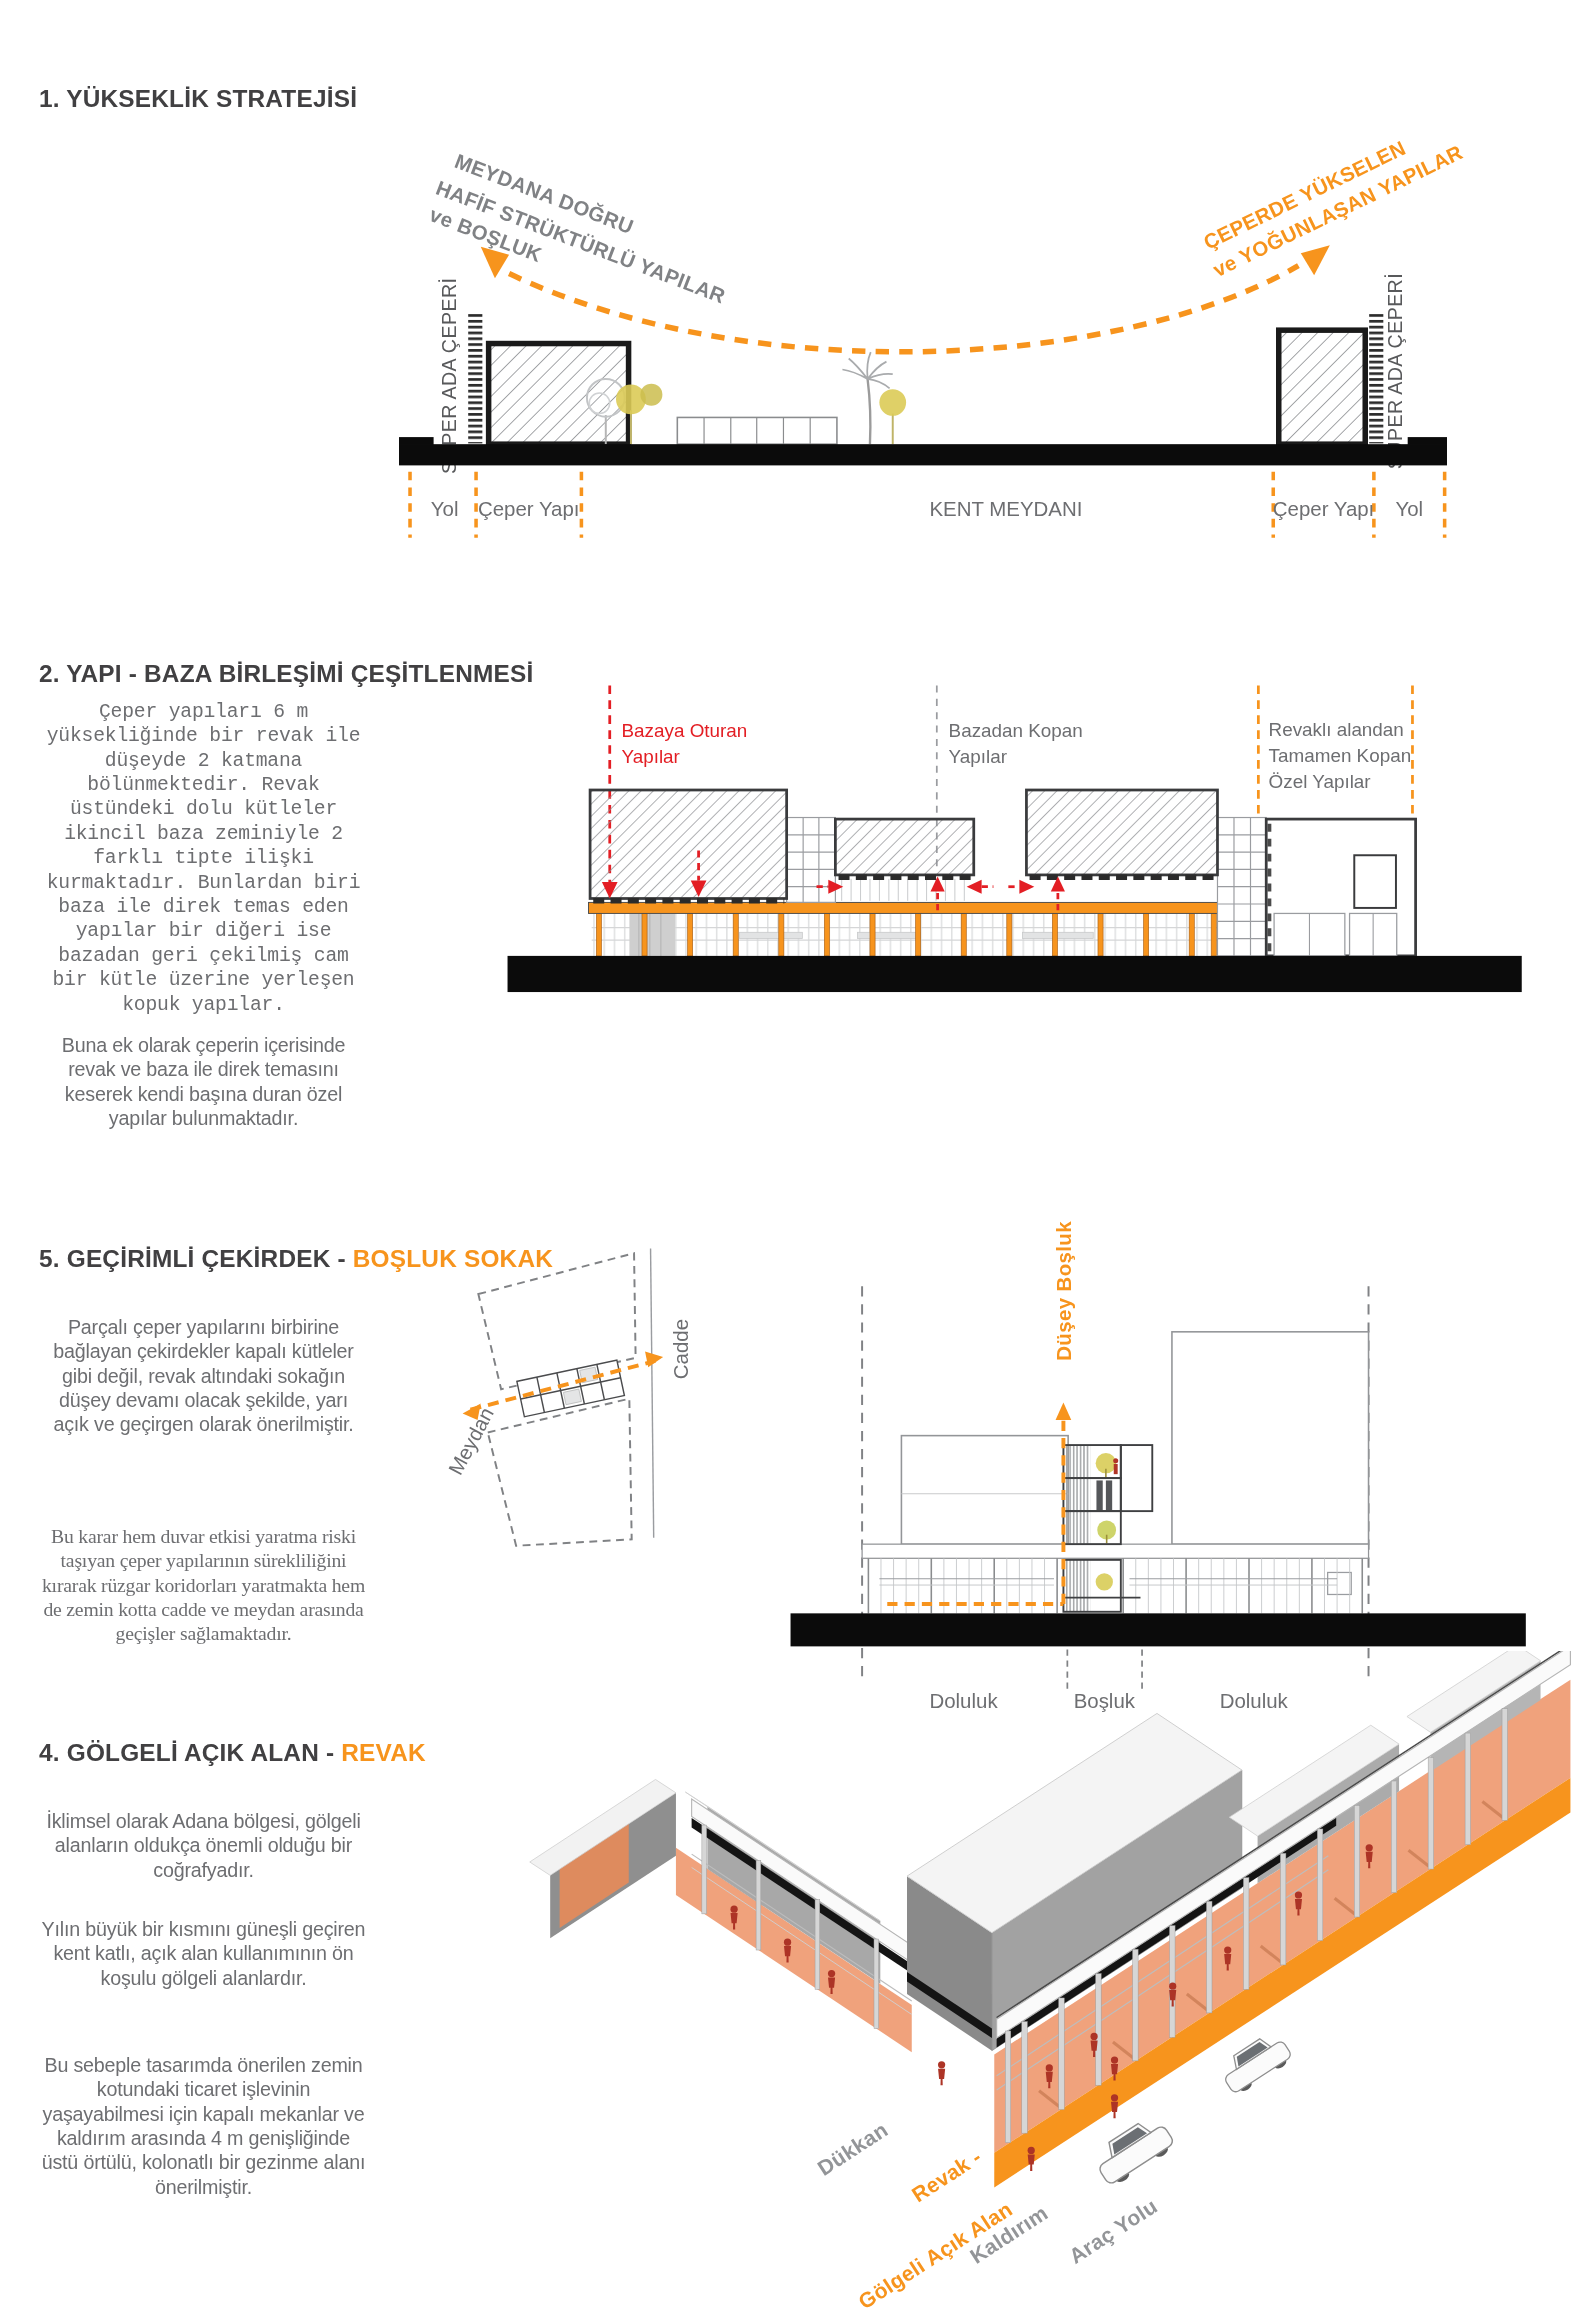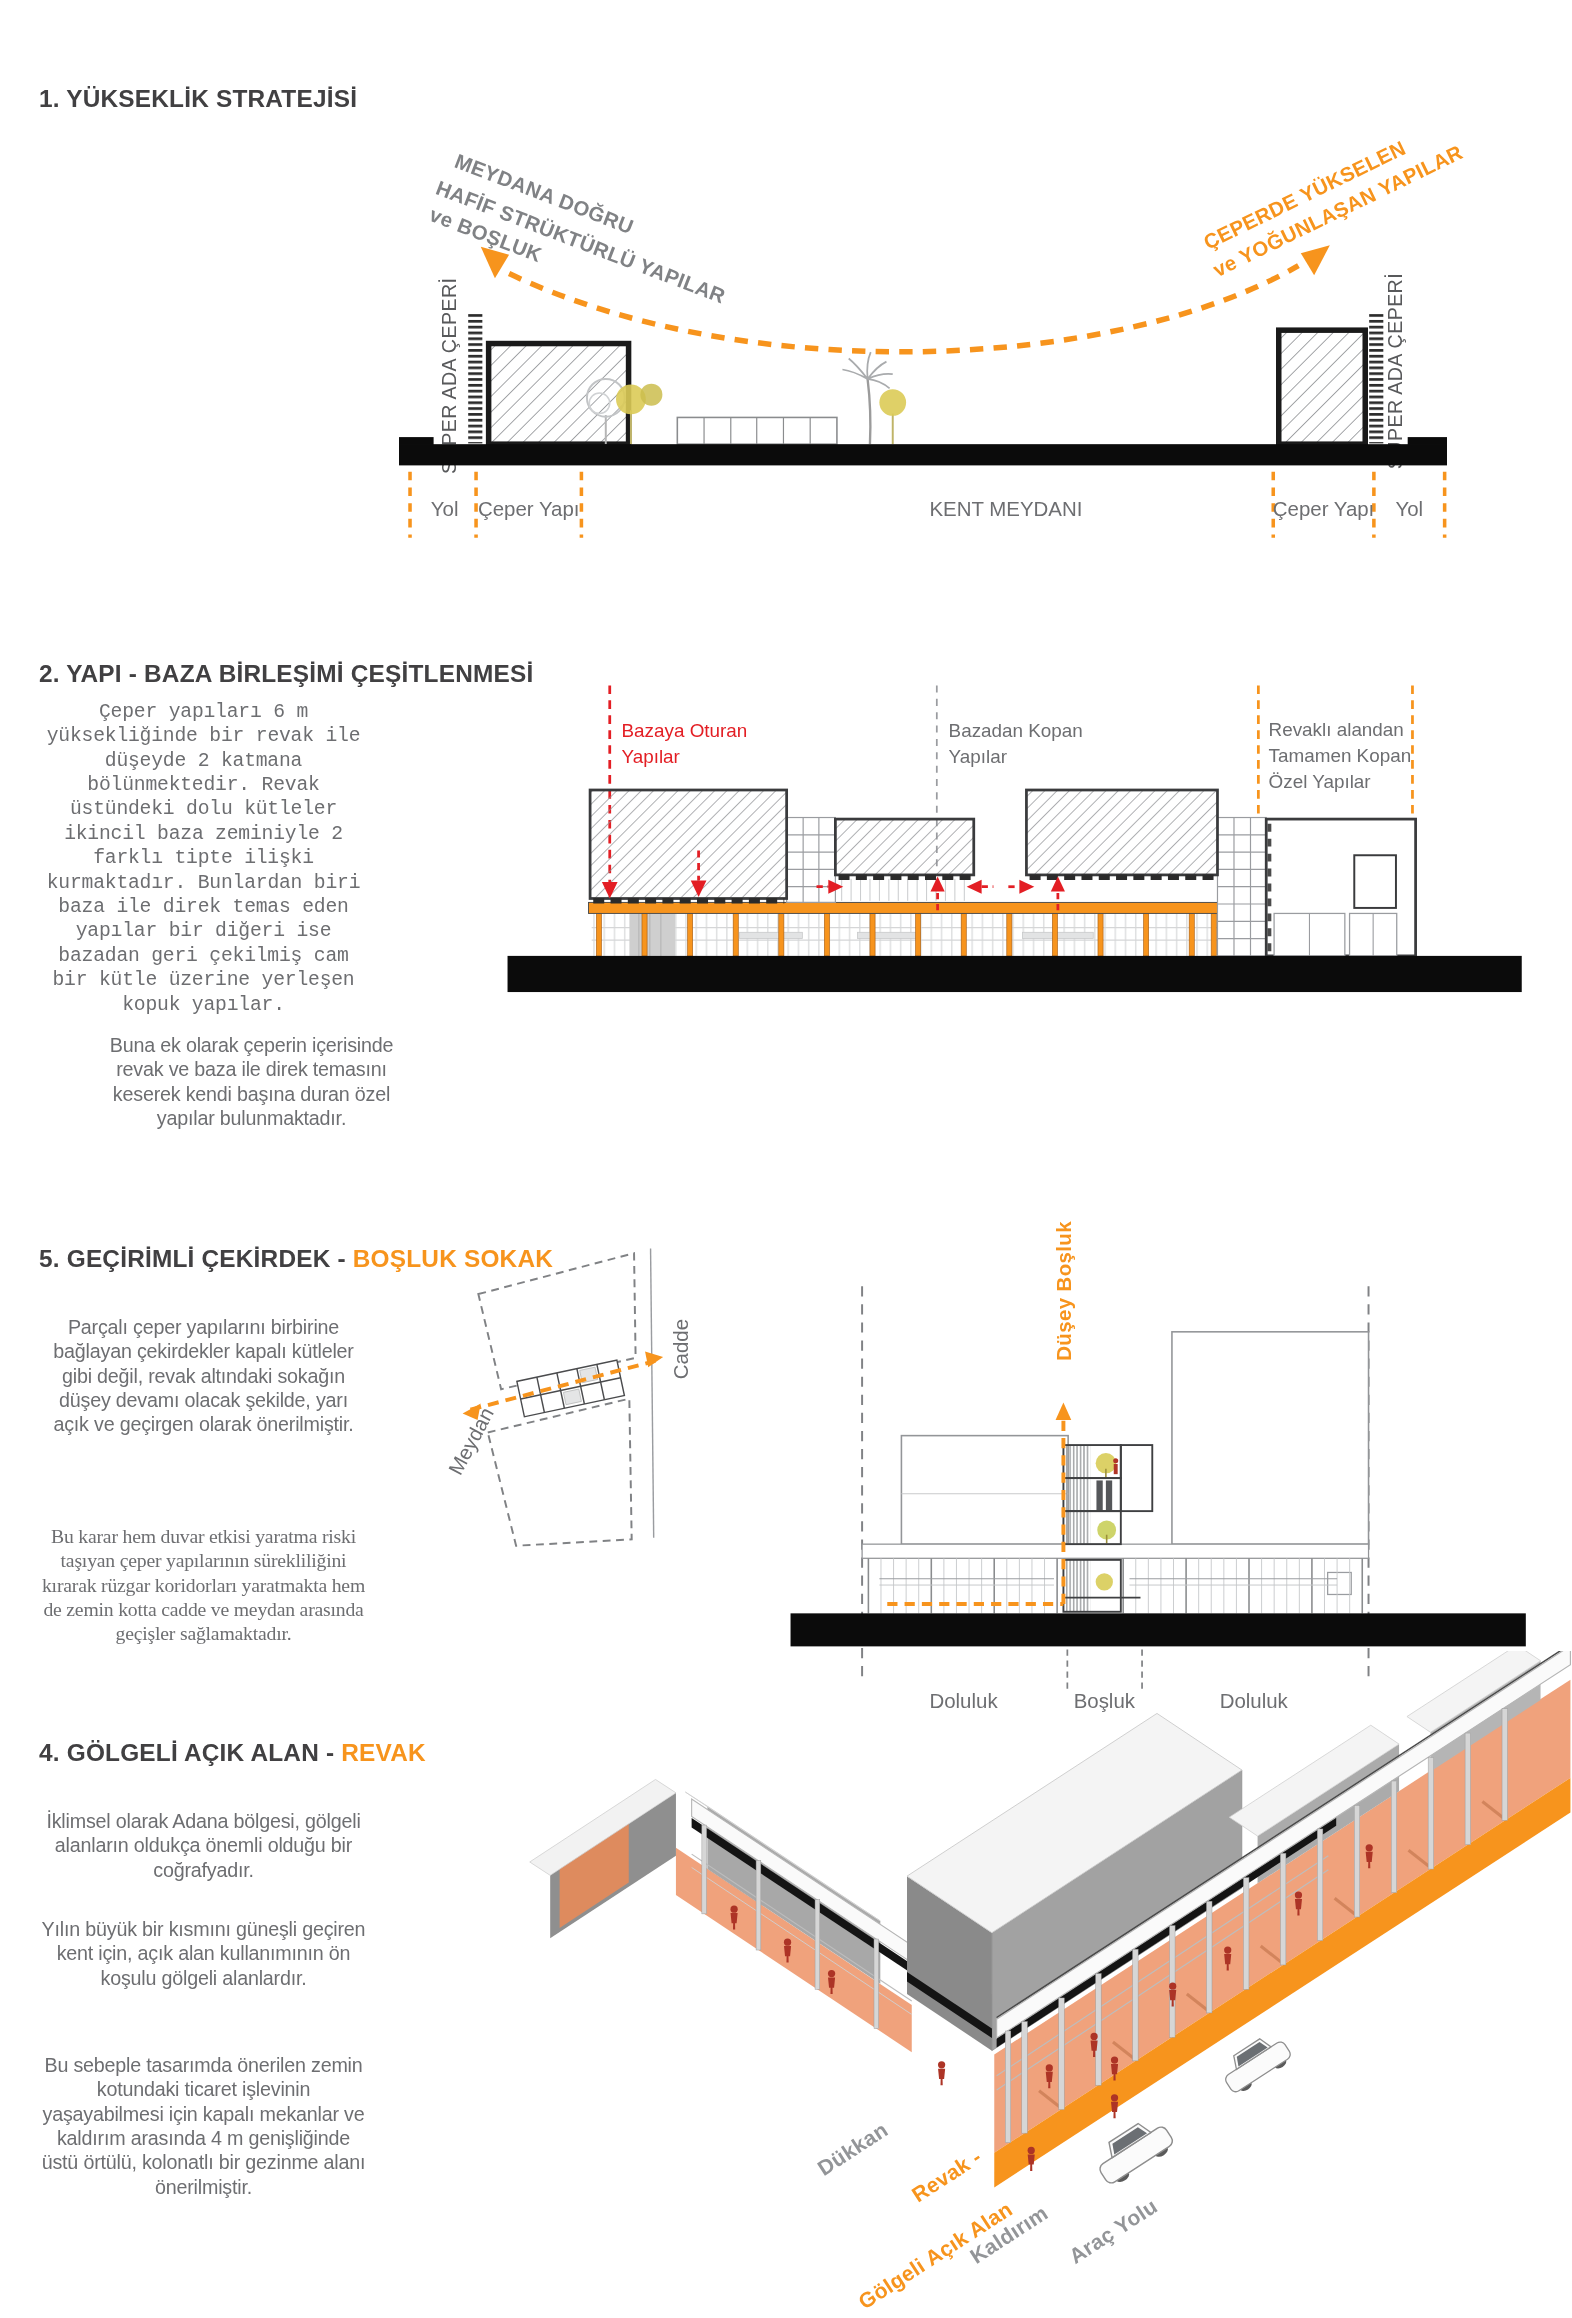--- a/index.html
+++ b/index.html
@@ -105,21 +105,21 @@
       <text class="d-lbl" x="566" y="656">Yol</text>
       <text class="d-lbl" x="673" y="656">Çeper Yapı</text>
       <text class="d-lbl" x="1280" y="656">KENT MEYDANI</text>
       <text class="d-lbl" x="1684" y="656">Çeper Yapı</text>
       <text class="d-lbl" x="1793" y="656">Yol</text>
     </g>
   </svg>
 
   <div class="sec-title" style="top:660px;">2. YAPI - BAZA BİRLEŞİMİ ÇEŞİTLENMESİ</div>
   <p class="body-text" style="top:680px;font-family:Liberation Mono, monospace;">Çeper yapıları 6 m yüksekliğinde bir revak ile düşeyde 2 katmana bölünmektedir. Revak üstündeki dolu kütleler ikincil baza zeminiyle 2 farklı tipte ilişki kurmaktadır. Bunlardan biri baza ile direk temas eden yapılar bir diğeri ise bazadan geri çekilmiş cam bir kütle üzerine yerleşen kopuk yapılar.</p>
-  <p class="body-text" style="top:1013px;margin-left:48px;">Buna ek olarak çeperin içerisinde revak ve baza ile direk temasını keserek kendi başına duran özel yapılar bulunmaktadır.</p>
+  <p class="body-text" style="top:1013px;">Buna ek olarak çeperin içerisinde revak ve baza ile direk temasını keserek kendi başına duran özel yapılar bulunmaktadır.</p>
 
   <svg style="left:472px;top:676px;" width="1101" height="456" viewBox="600 860 1400 580">
     <defs>
       <pattern id="hatch2" width="11" height="11" patternUnits="userSpaceOnUse" patternTransform="rotate(45)">
         <line x1="0" y1="0" x2="0" y2="11" stroke="#8F9194" stroke-width="1.8"></line>
       </pattern>
       <pattern id="slats2" width="13" height="8" patternUnits="userSpaceOnUse">
         <line x1="1" y1="0" x2="1" y2="8" stroke="#D9DADB" stroke-width="1.6"></line>
       </pattern>
     </defs>
@@ -381,21 +381,21 @@
       <text class="d-lbl" text-anchor="middle" x="1225" y="2172">Doluluk</text>
       <text class="d-lbl" text-anchor="middle" x="1404" y="2172">Boşluk</text>
       <text class="d-lbl" text-anchor="middle" x="1594" y="2172">Doluluk</text>
     </g>
   </svg>
 
   <div class="sec-title" style="top:1739px;">
     <span>4. GÖLGELİ AÇIK ALAN  - </span><span class="accent">REVAK</span>
   </div>
   <p class="body-text" style="top:1789px;">İklimsel olarak Adana bölgesi, gölgeli alanların oldukça önemli olduğu bir coğrafyadır.</p>
-  <p class="body-text" style="top:1897px;">Yılın büyük bir kısmını güneşli geçiren kent için, açık alan kullanımının ön koşulu gölgeli alanlardır.</p>
+  <p class="body-text" style="top:1897px;">Yılın büyük bir kısmını güneşli geçiren kent katlı, açık alan kullanımının ön koşulu gölgeli alanlardır.</p>
   <p class="body-text" style="top:2033px;">Bu sebeple tasarımda önerilen zemin kotundaki ticaret işlevinin yaşayabilmesi için kapalı mekanlar ve kaldırım arasında 4 m genişliğinde üstü örtülü, kolonatlı bir gezinme alanı önerilmiştir.</p>
 
   <svg style="left:503px;top:1651px;" width="1069" height="668" viewBox="640 2100 1360 849">
     <defs>
       <g id="person" fill="#AD3426">
         <circle cx="0" cy="-22" r="4.6"></circle>
         <path d="M -4.5 -17 L 4.5 -17 L 3.2 -4 L 1.2 -4 L 1.4 4 L -1.4 4 L -1.2 -4 L -3.2 -4 Z"></path>
       </g>
       <g id="car">
         <ellipse cx="-32" cy="16" rx="10" ry="6" fill="#5A5A5A"></ellipse>

